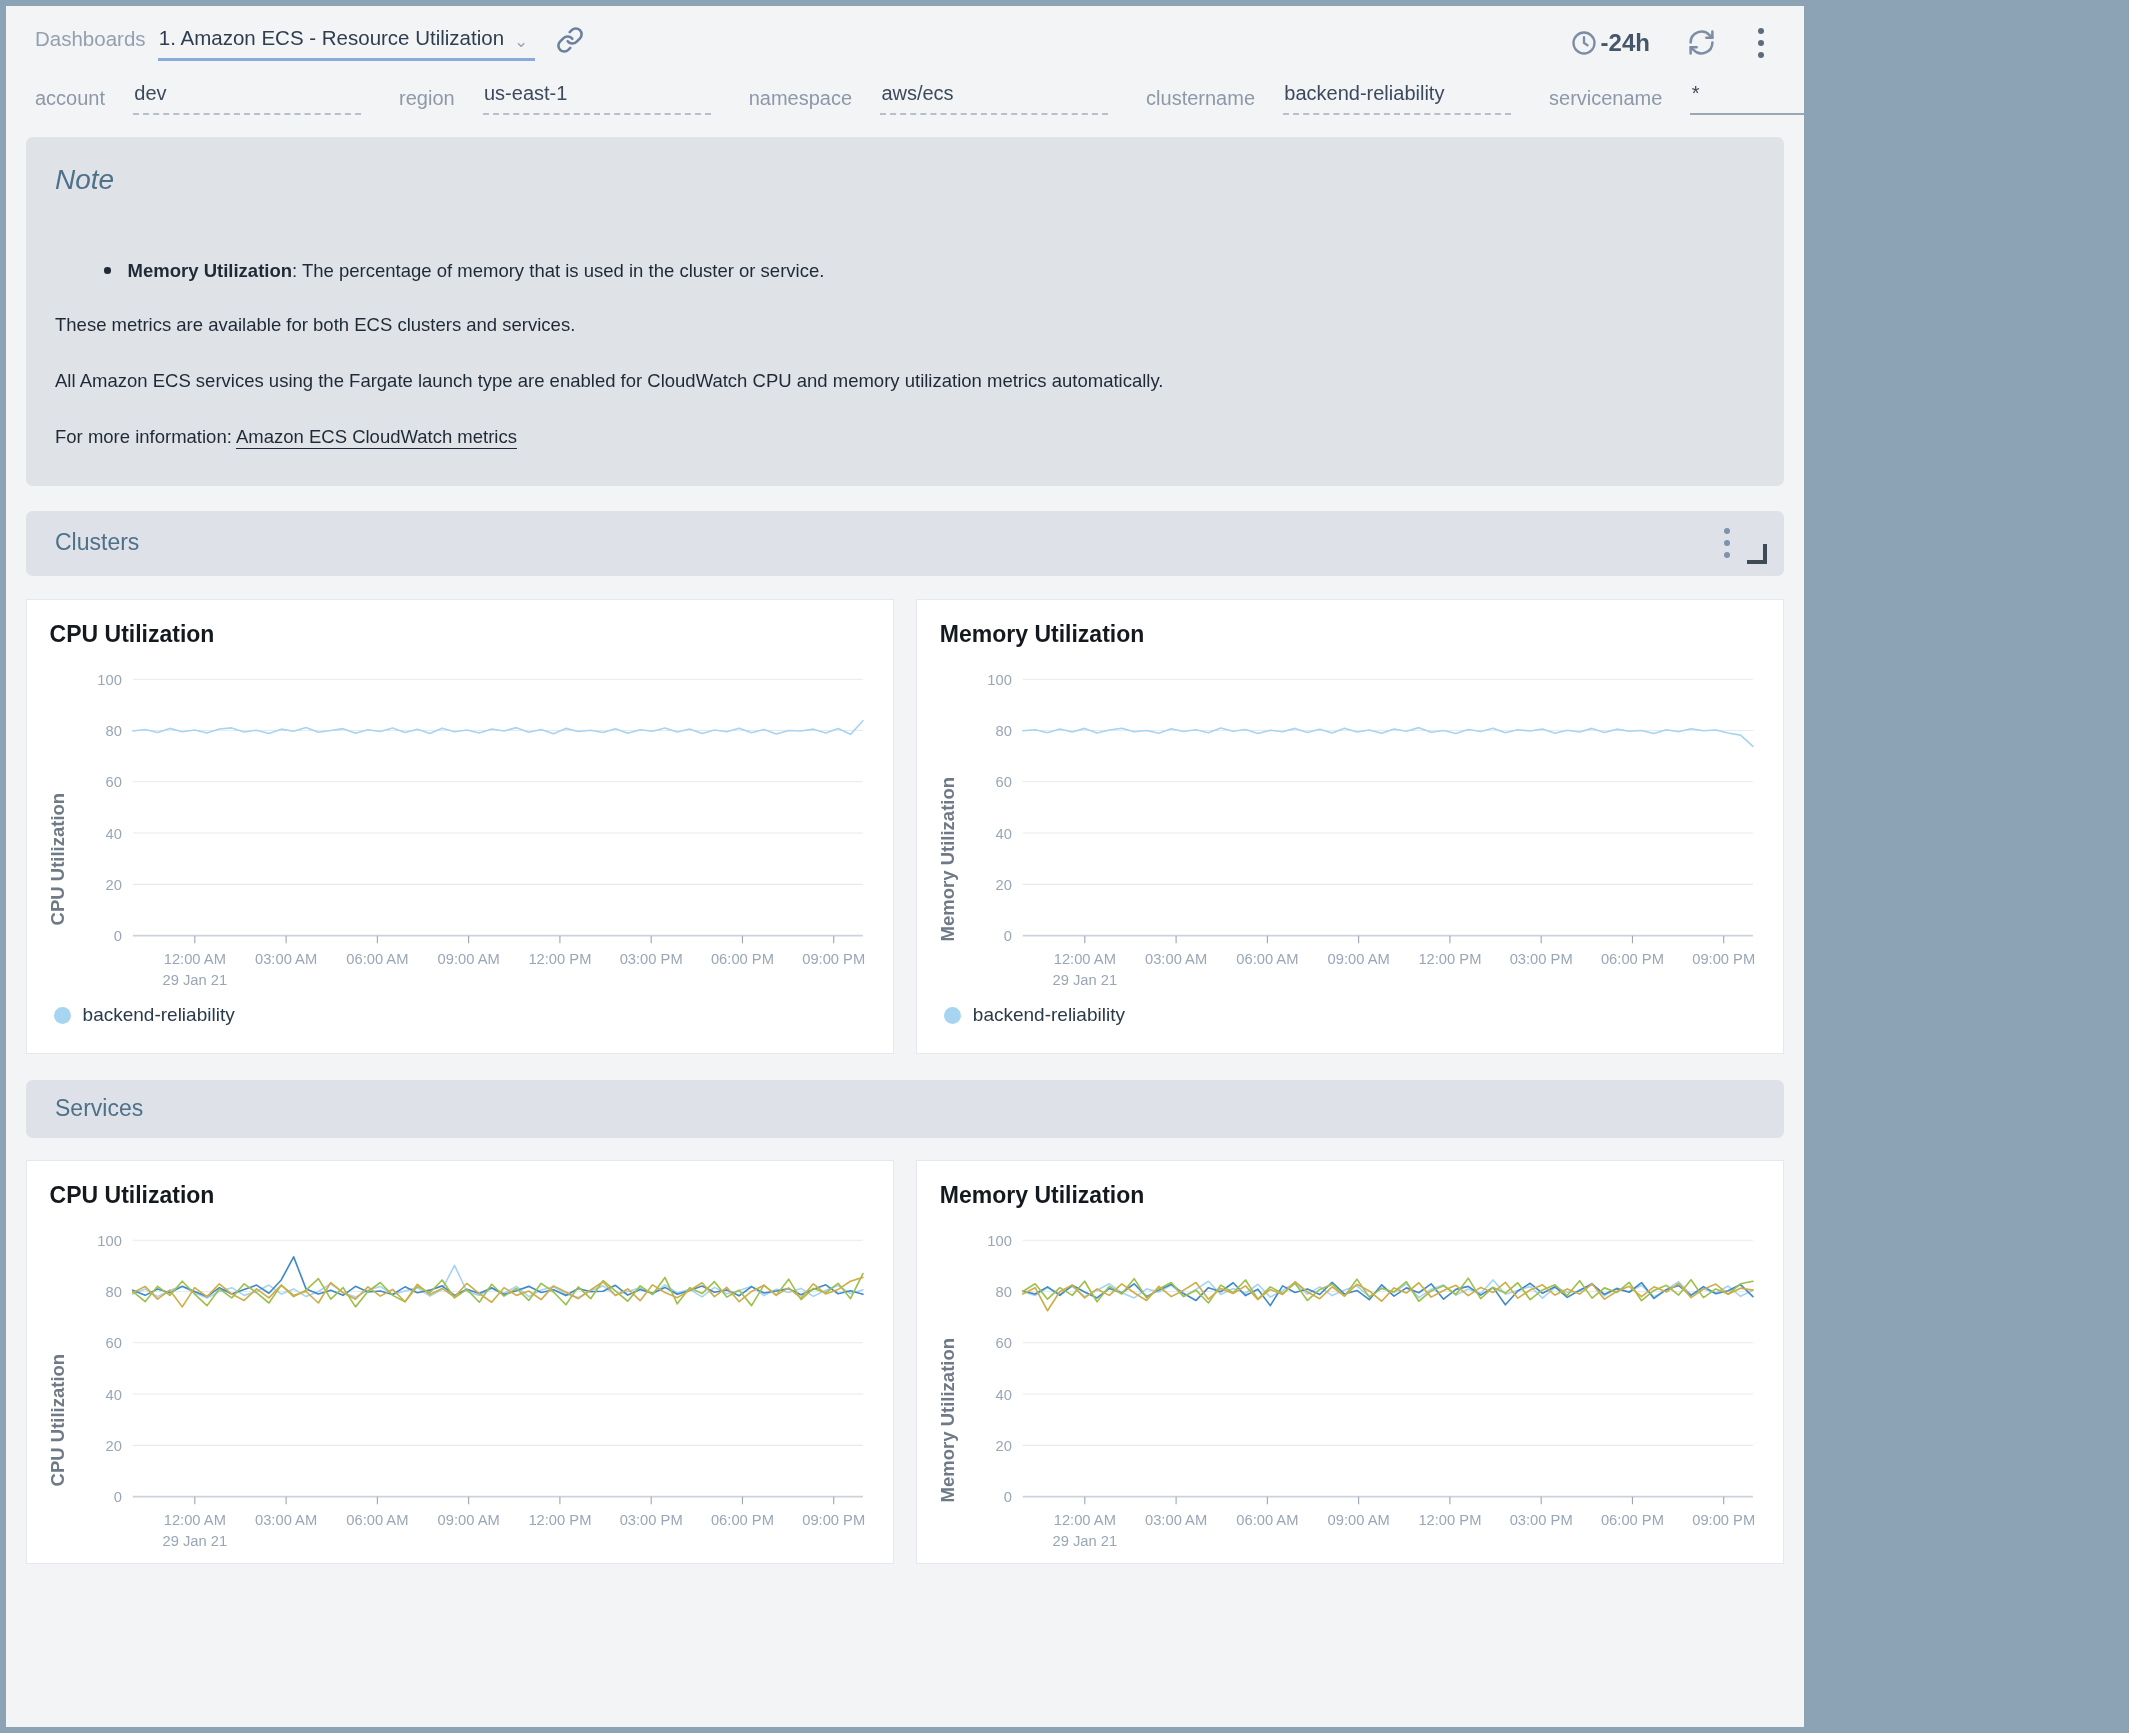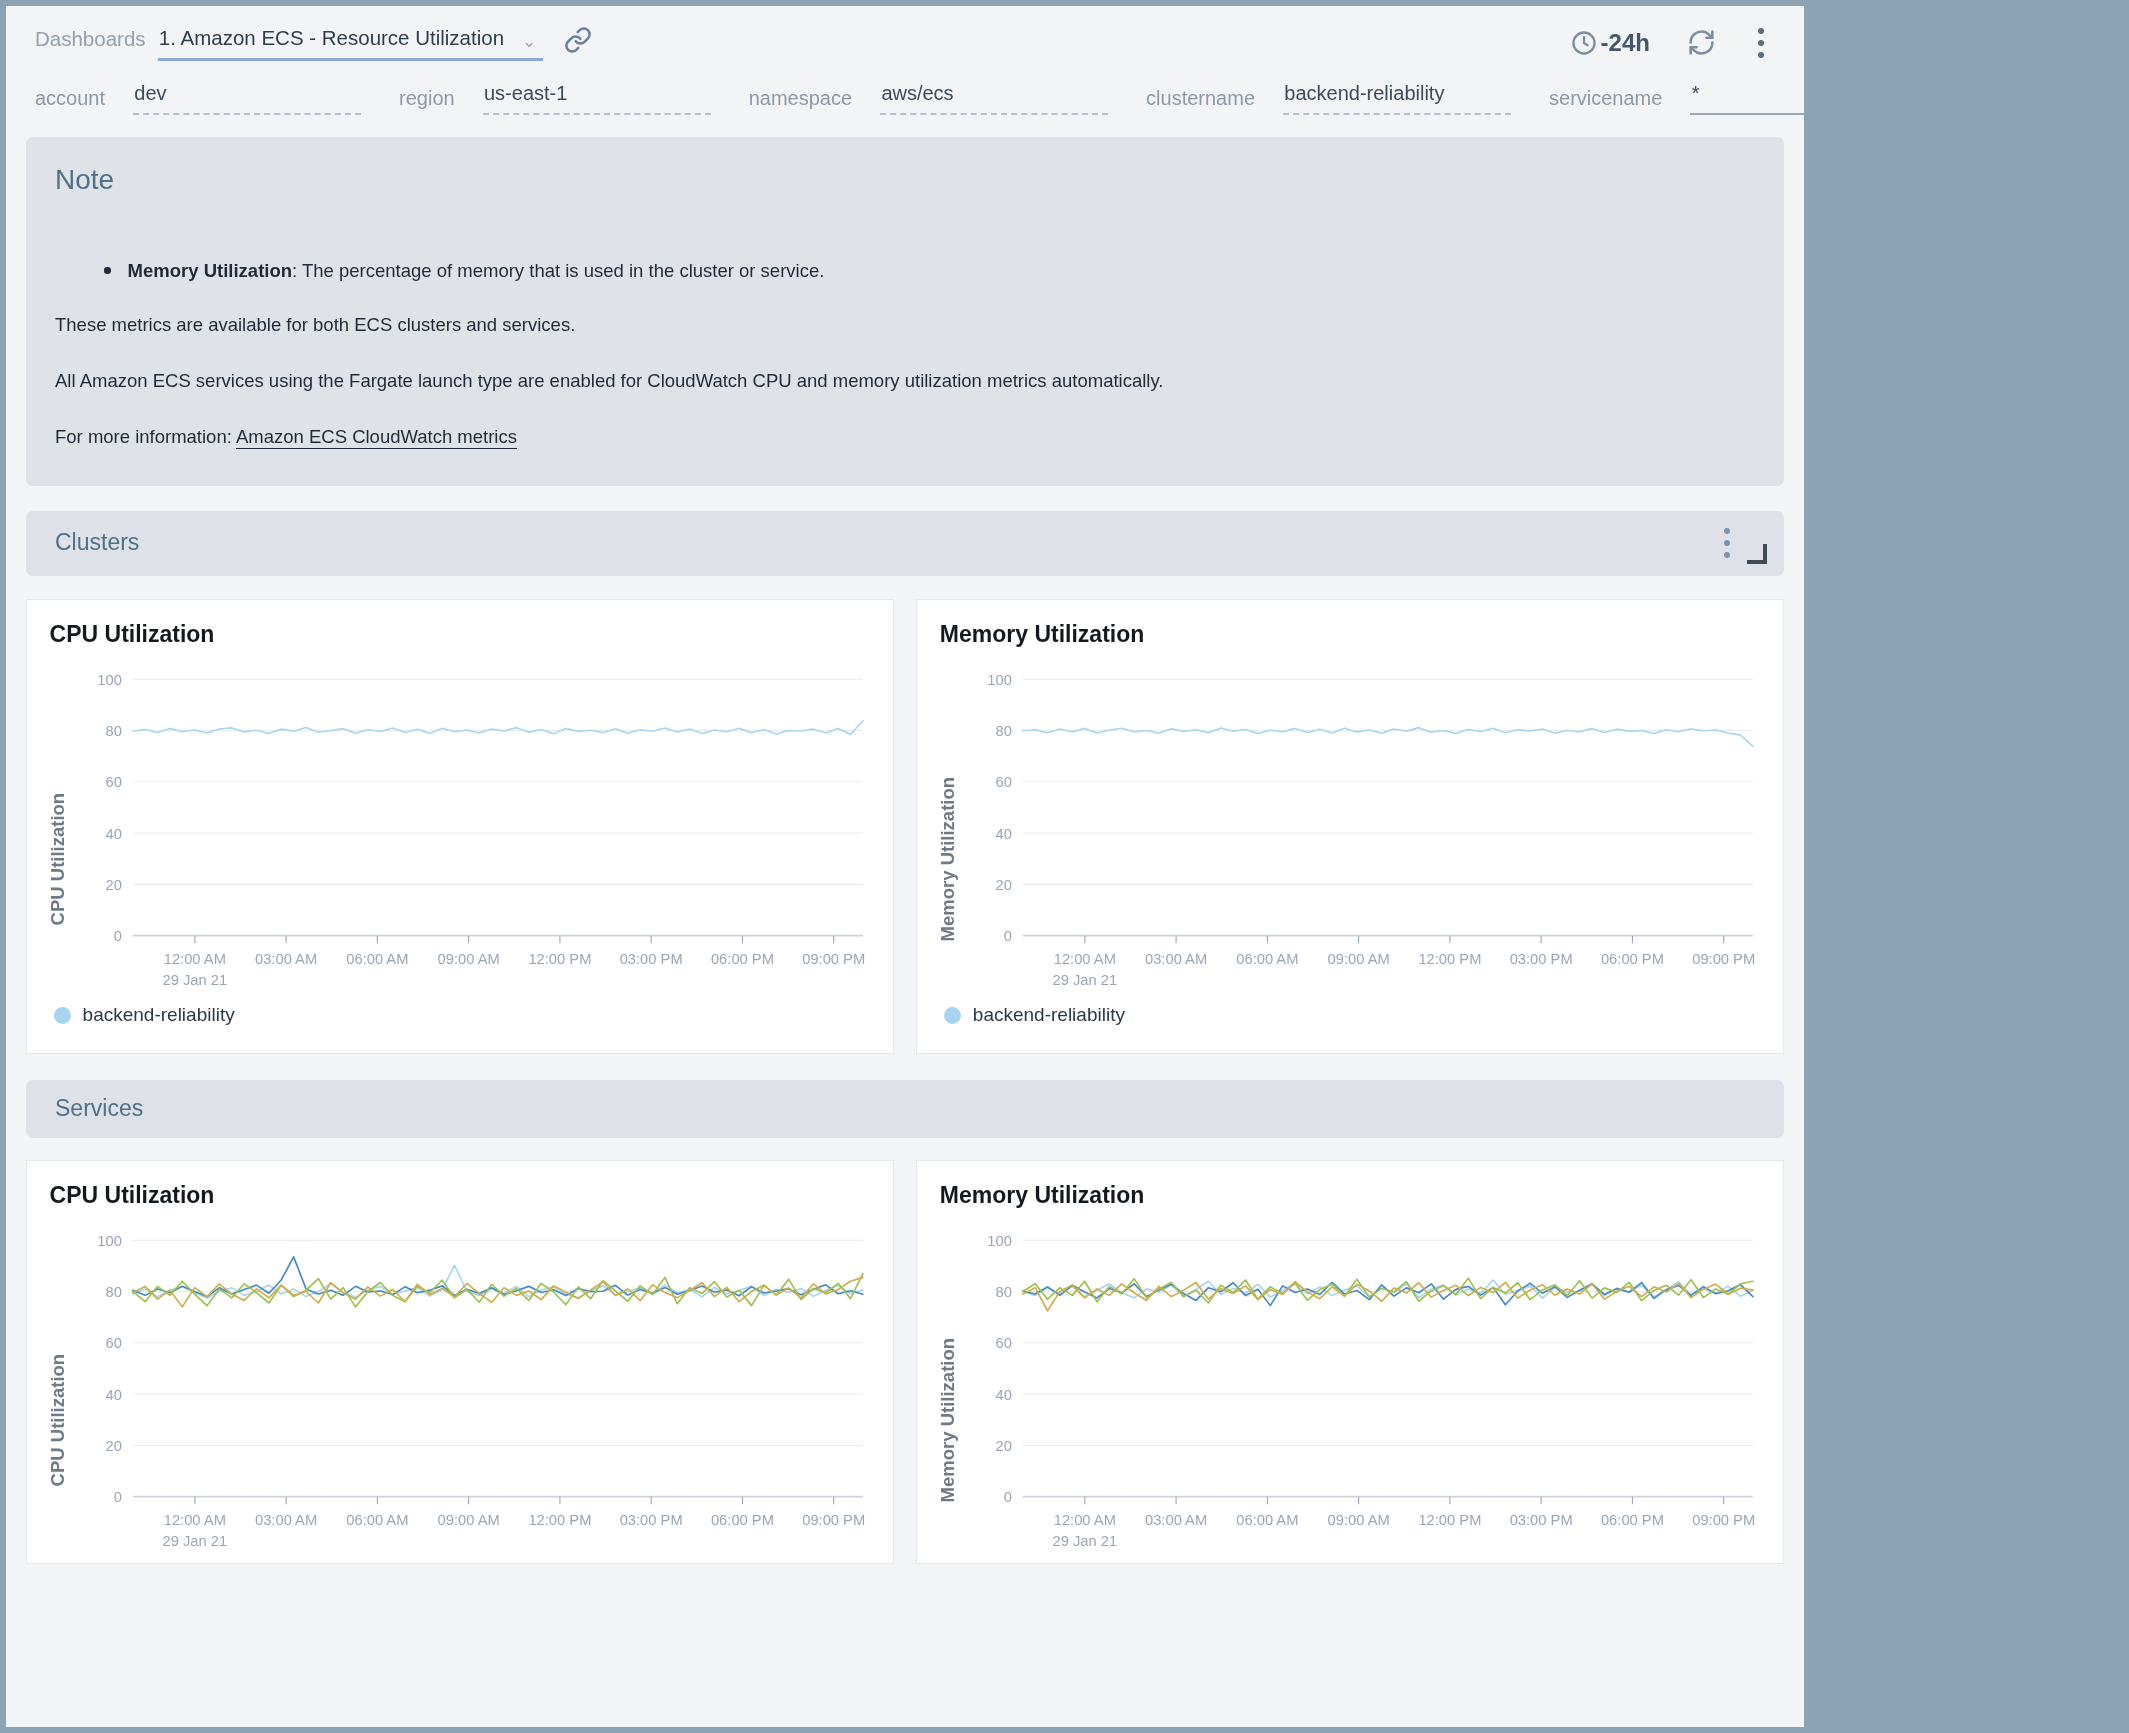--- a/index.html
+++ b/index.html
@@ -4,42 +4,42 @@
 <style>
   * { margin:0; padding:0; box-sizing:border-box; }
   html,body { width:2129px; }
   body { font-family:"Liberation Sans","DejaVu Sans",sans-serif; background:#8ba3b5; }
   .frame { width:1810px; height:1733px; border:6.6px solid #8ba3b5; background:#f2f4f6; overflow:hidden; }
 
   
   .topbar { display:flex; align-items:center; justify-content:space-between; padding:18.5px 26.5px 13.2px 29px; }
   .topbar-left { display:flex; align-items:flex-start; gap:12px; }
   .breadcrumb { color:#94a0af; font-size:20.5px; padding-top:2.6px; }
-  .dash-title-wrap { display:flex; align-items:flex-end; gap:18px; border-bottom:3.3px solid #89abdb; padding:1.3px 6.6px 8px 1.3px; }
+  .dash-title-wrap { display:flex; align-items:flex-end; gap:10px; border-bottom:3.3px solid #89abdb; padding:1.3px 6.6px 8px 1.3px; }
   .dash-title { color:#2f3e4e; font-size:20.5px; }
   .chevron { color:#9aa6b6; font-size:17px; line-height:1; padding-top:4px; }
   .icon-btn { display:inline-flex; align-items:center; justify-content:center; cursor:pointer; }
   .link-icon { margin-left:9.3px; padding-top:1.3px; }
   .topbar-right { display:flex; align-items:center; gap:37px; padding-right:8px; }
   .time-group { display:flex; align-items:center; gap:3px; }
   .time-text { color:#46566a; font-size:24px; font-weight:600; }
   .kebab { display:flex; flex-direction:column; gap:6px; padding:2.6px 5.3px; }
   .kebab i { width:6px; height:6px; border-radius:50%; background:#5d6b7c; display:block; }
   .kebab.blue i { background:#7d93ad; }
 
   
   .filterbar { display:flex; align-items:flex-start; padding:6.6px 26.5px 17px 29px; gap:38px; }
   .filter-field { display:flex; align-items:center; gap:28px; }
   .filter-label { color:#8d99a8; font-size:20px; padding-top:1.3px; }
   .filter-value { color:#3c4a5c; font-size:20px; min-width:228px; padding:1.3px 2.6px 8px 1.3px; border-bottom:2px dashed #b6bfca; }
   .filter-value.solid { border-bottom:2px solid #9aa7b5; }
 
   
   .note-panel { margin:5.3px 20px 25px 20px; background:#dfe3e8; border-radius:6.6px; padding:26.5px 29px 38px 29px; }
-  .note-title { color:#4f7189; font-size:28px; font-weight:500; margin-bottom:64px; }
+  .note-title { color:#4f7189; font-size:28px; font-weight:500; margin-bottom:64px;font-style:italic; }
   .note-bullets { margin-left:49px; margin-bottom:25px; }
   .note-bullet { display:flex; align-items:baseline; margin-bottom:32px; color:#1f2a36; font-size:18.5px; }
   .note-bullet .dot { width:6.6px; height:6.6px; border-radius:50%; background:#1f2a36; margin-right:17px; flex:0 0 auto; align-self:center; }
   .note-bullet b { font-weight:700; }
   .note-para { color:#1f2a36; font-size:18.5px; margin-bottom:34px; }
   .note-more { color:#1f2a36; font-size:18.5px; }
   .note-link { color:#1f2a36; text-decoration:underline; text-underline-offset:5.3px; text-decoration-thickness:1.3px; cursor:pointer; }
 
   
   .section-header { margin:0 20px 22.5px 20px; background:#dee2e8; border-radius:6.6px; padding:14.6px 17px 16px 29px;

